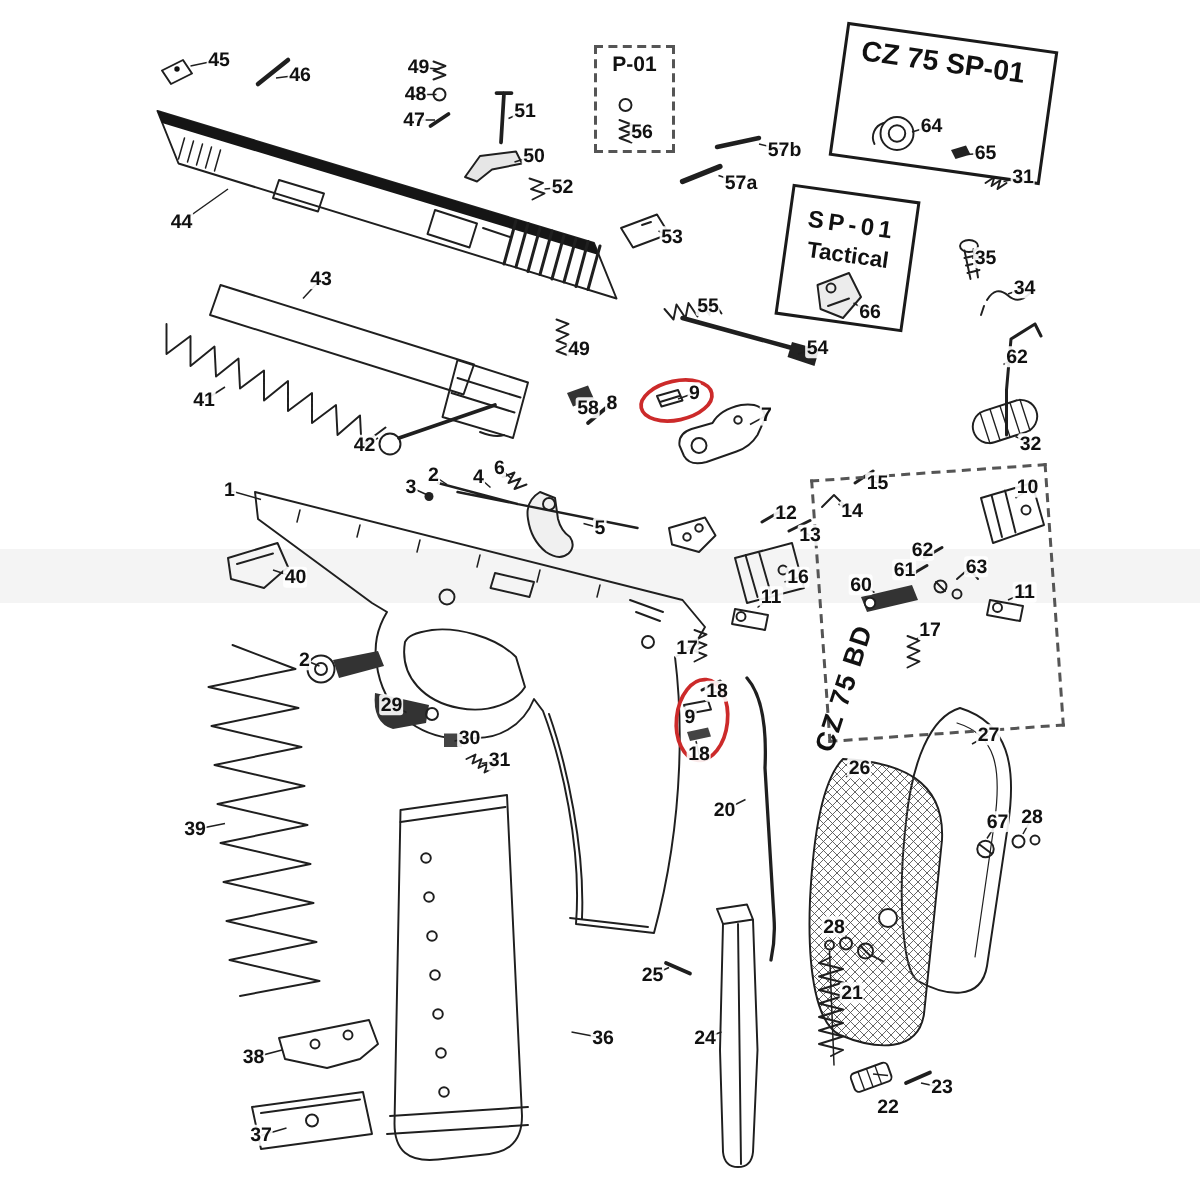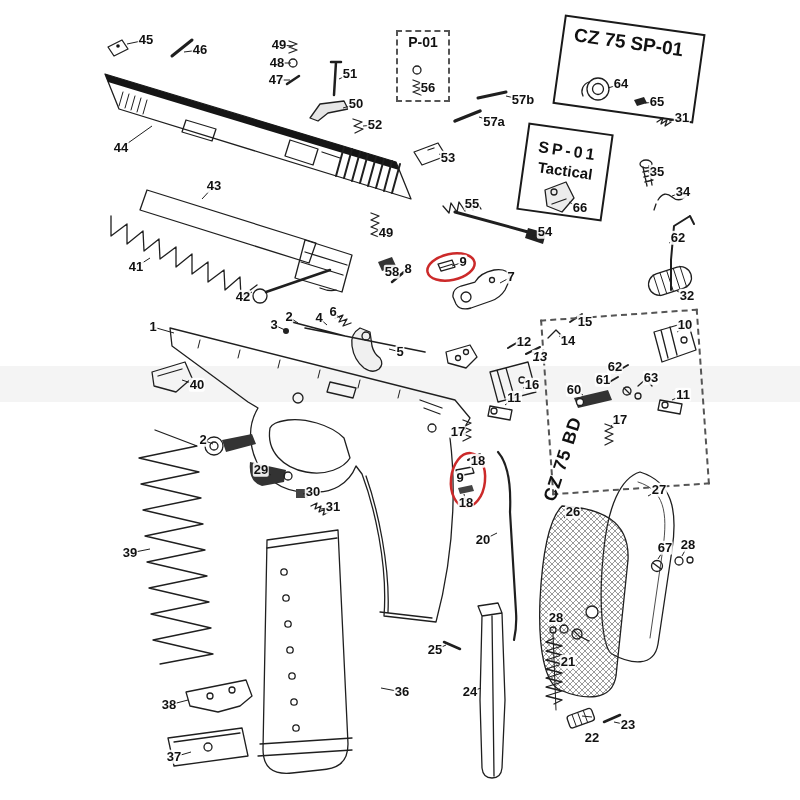--- a/index.html
+++ b/index.html
@@ -378,21 +378,21 @@
       <span class="part-label" style="left: 333px; top: 312px;">6</span>
       <span class="part-label" style="left: 289px; top: 317px;">2</span>
       <span class="part-label" style="left: 319px; top: 318px;">4</span>
       <span class="part-label" style="left: 585px; top: 322px;">15</span>
       <span class="part-label" style="left: 274px; top: 325px;">3</span>
       <span class="part-label" style="left: 153px; top: 327px;">1</span>
       <span class="part-label" style="left: 685px; top: 325px;">10</span>
       <span class="part-label" style="left: 568px; top: 341px;">14</span>
       <span class="part-label" style="left: 524px; top: 342px;">12</span>
       <span class="part-label" style="left: 400px; top: 352px;">5</span>
-      <span class="part-label" style="left: 540px; top: 357px; font-style: italic;">13</span>
+      <span class="part-label" style="left: 540px; top: 357px;">13</span>
       <span class="part-label" style="left: 615px; top: 367px;">62</span>
       <span class="part-label" style="left: 651px; top: 378px;">63</span>
       <span class="part-label" style="left: 603px; top: 380px;">61</span>
       <span class="part-label" style="left: 532px; top: 385px;">16</span>
       <span class="part-label" style="left: 197px; top: 385px;">40</span>
       <span class="part-label" style="left: 574px; top: 390px;">60</span>
       <span class="part-label" style="left: 683px; top: 395px;">11</span>
       <span class="part-label" style="left: 514px; top: 398px;">11</span>
       <span class="part-label" style="left: 620px; top: 420px;">17</span>
       <span class="part-label" style="left: 458px; top: 432px;">17</span>

